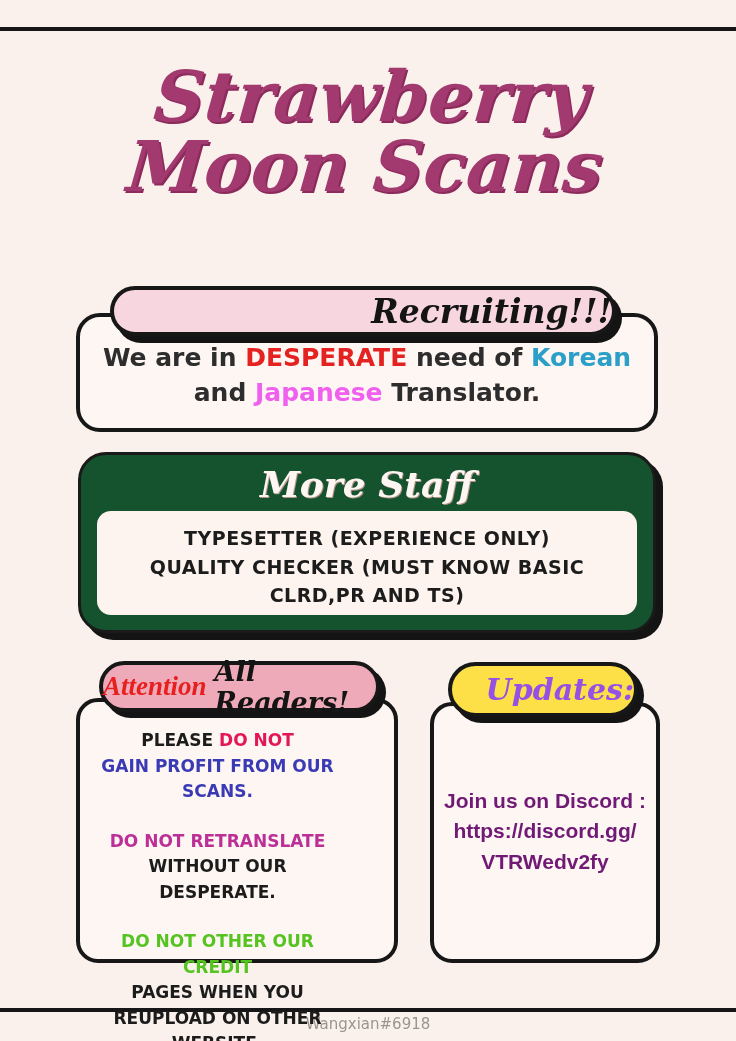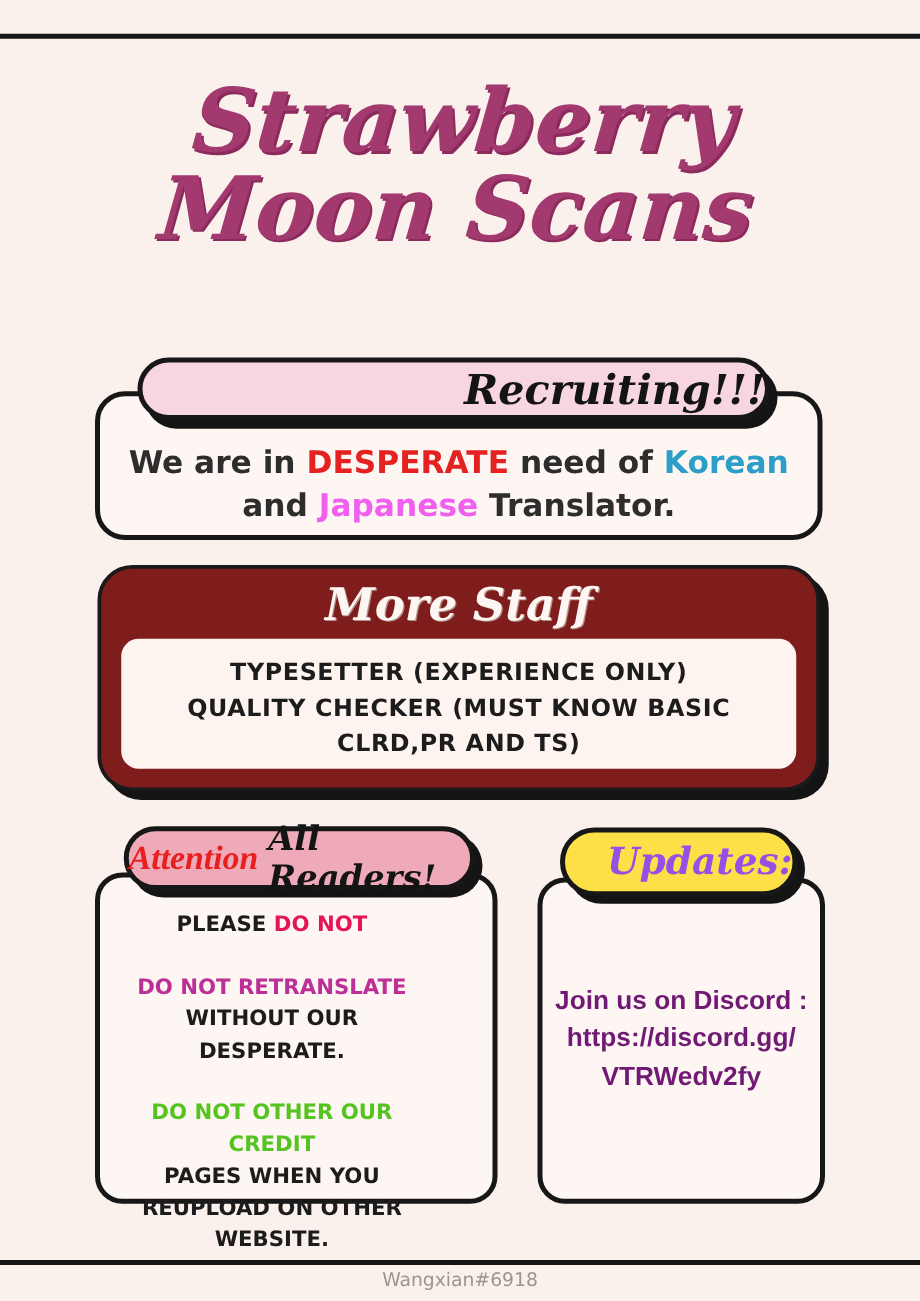--- a/index.html
+++ b/index.html
@@ -31,31 +31,31 @@
     font-family:"DejaVu Serif",serif;font-style:italic;font-weight:bold;
   }
 
   
   .rec-card{left:76px;top:313px;width:582px;height:119px;}
   .rec-pill{
     left:110px;top:286px;width:506px;height:50px;border-radius:28px;
     background:#f8d6e0;box-shadow:6px 7px 0 #141414;font-size:33px;color:#141414;
   }
   .rec-body{
-    position:absolute;left:76px;top:352px;width:582px;text-align:center;
+    position:absolute;left:76px;top:340px;width:582px;text-align:center;
     font-size:25px;font-weight:bold;color:#2d2d2d;line-height:1.4;z-index:2;
   }
   .c-red{color:#e42222;}
   .c-korean{color:#2b9fc7;}
   .c-japanese{color:#f060ee;}
 
   
   .staff-card{
     position:absolute;left:78px;top:452px;width:578px;height:181px;
-    background:#7f1d1d;border:3px solid #1a1a1a;border-radius:28px;
+    background:#14532d;border:3px solid #1a1a1a;border-radius:28px;
     box-sizing:border-box;box-shadow:7px 7px 0 #141414;
   }
   .staff-header{
     margin-top:8px;text-align:center;
     font-family:"DejaVu Serif",serif;font-style:italic;font-weight:bold;
     font-size:36px;color:#fdf6f2;text-shadow:1px 1px 0 #b49289;
   }
   .staff-inner{
     position:absolute;left:16px;right:16px;top:56px;bottom:15px;
     background:#fdf3ef;border-radius:14px;
@@ -141,20 +141,21 @@
   </div>
 
   <div class="card att-card"></div>
   <div class="pill att-pill">
     <span class="att-red">Attention</span>
     <span>All Readers!</span>
   </div>
   <div class="att-body">
     <p>
       <span>PLEASE </span><span class="c-crimson">DO NOT</span>
+      <span class="c-profit">GAIN PROFIT FROM OUR SCANS.</span>
     </p>
     <p>
       <span class="c-retrans">DO NOT RETRANSLATE</span><span> WITHOUT OUR DESPERATE.</span>
     </p>
     <p>
       <span class="c-green">DO NOT OTHER OUR CREDIT</span><span>PAGES WHEN YOU REUPLOAD ON OTHER WEBSITE.</span>
     </p>
   </div>
 
   <div class="card upd-card"></div>

